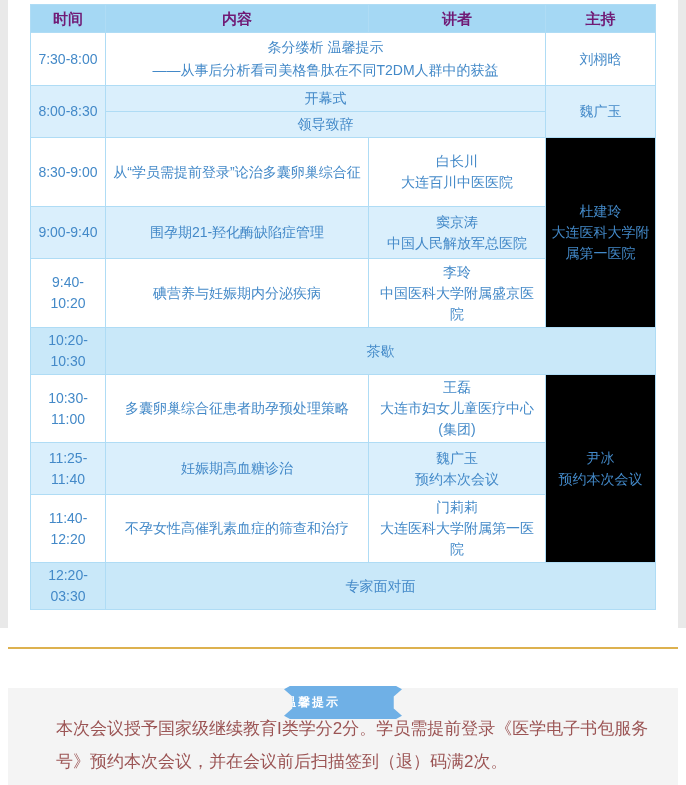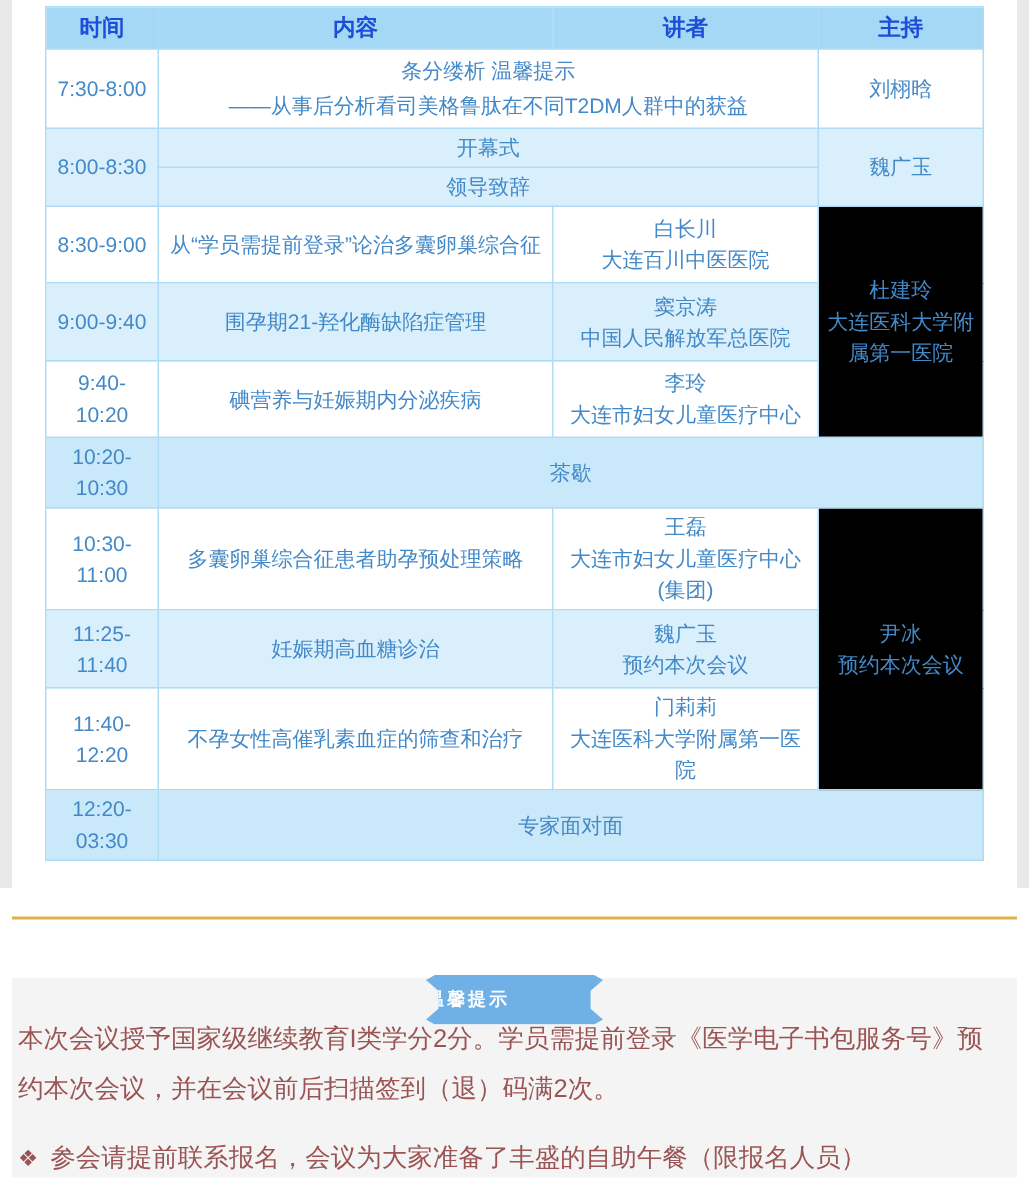--- a/index.html
+++ b/index.html
@@ -9,47 +9,47 @@
   
   .top-area { background:#e9e9e9; padding:0 8px; }
   .card { background:#ffffff; padding:4px 23px 18px 22px; }
 
   table { border-collapse:collapse; width:625px; table-layout:fixed; }
   col.c-time { width:75px; } col.c-content { width:263px; }
   col.c-speaker { width:177px; } col.c-host { width:110px; }
 
   th, td { border:1px solid #afdcf5; text-align:center; vertical-align:middle;
     font-size:14px; color:#4389c8; padding:2px 5px; line-height:21px; }
-  th { background:#a5d8f4; color:#1d4ed8; font-weight:bold; font-size:15px; height:28px; }
+  th { background:#a5d8f4; color:#701a75; font-weight:bold; font-size:15px; height:28px; }
 
   tr.blue td { background:#daeffc; }
   tr.break td { background:#c9e8f9; }
   td.white-cell { background:#000000; }
 
-  .rh53{height:53px} .rh26{height:26px} .rh51{height:51px}
+  .rh53{height:53px} .rh26{height:26px} .rh51{height:69px}
   .rh52{height:52px} .rh31{height:31px} .rh30{height:30px}
 
   .two-line div { line-height:23px; }
 
   
   .gold-line { border:none; border-top:2px solid #ddb14f; margin:0 8px; }
   .gold-top { margin-top:19px; }
 
   .panel { position:relative; background:#f4f4f4; margin:39px 8px 0 8px;
     height:177px; padding:24px 14px 0 4px; }
 
   .badge { position:absolute; top:-18px; left:50%; transform:translateX(-50%);
     width:118px; height:33px; line-height:33px; text-align:left;
     background:#6fb0e6; color:#ffffff; font-weight:bold; font-size:12px;
     letter-spacing:2px;
     clip-path:polygon(5% 0%, 95% 0%, 100% 10%, 93% 32%, 93% 68%, 100% 90%,
                       95% 100%, 5% 100%, 0% 90%, 7% 68%, 7% 32%, 0% 10%);margin-top:16px; }
 
   .panel p { color:#9b5454; font-size:17px; line-height:33px; }
-  .p1 { padding-top:0; }
+  .p1 { padding-top:0;margin-left:44px; }
   .p2 { margin-top:13px; }
   .bullet { font-size:15px; margin-right:8px; }
 </style>
 </head>
 <body>
 
 <div class="top-area">
   <div class="card">
     <table>
       <colgroup>
@@ -101,21 +101,21 @@
           <td>
             <div>窦京涛</div>
             <div>中国人民解放军总医院</div>
           </td>
         </tr>
         <tr class="rh51">
           <td>9:40-10:20</td>
           <td>碘营养与妊娠期内分泌疾病</td>
           <td>
             <div>李玲</div>
-            <div>大连市妇女儿童医疗中心</div>
+            <div>中国医科大学附属盛京医院</div>
           </td>
         </tr>
         <tr class="break rh31">
           <td>10:20-10:30</td>
           <td colspan="3">茶歇</td>
         </tr>
         <tr class="rh53">
           <td>10:30-11:00</td>
           <td>多囊卵巢综合征患者助孕预处理策略</td>
           <td>

